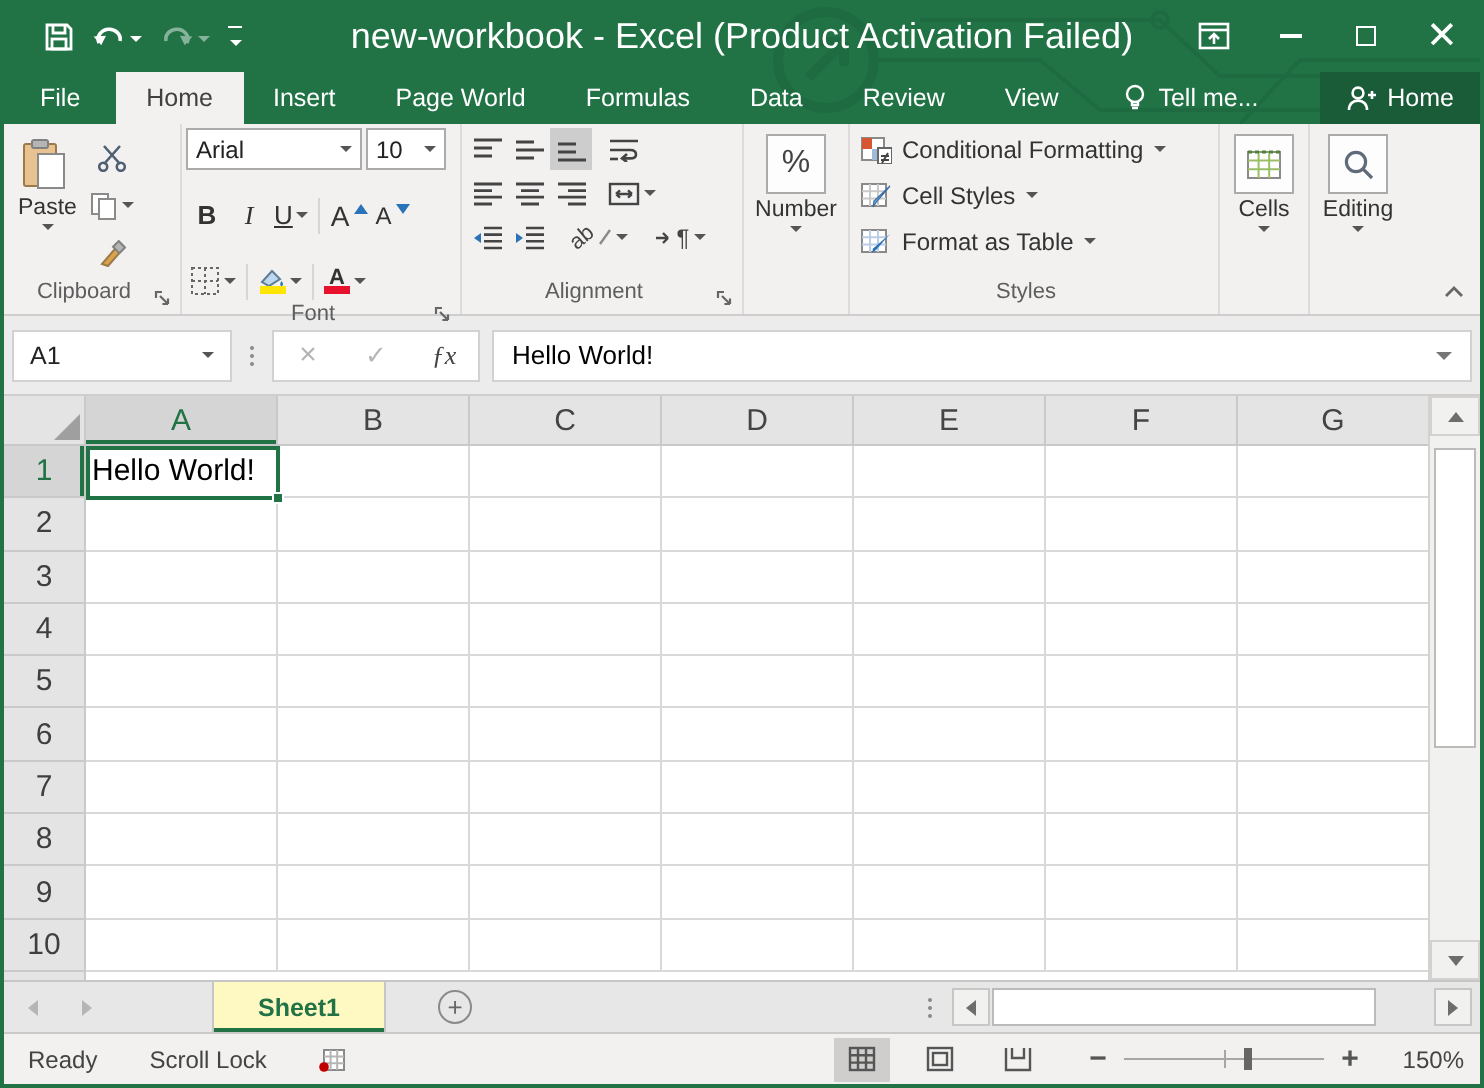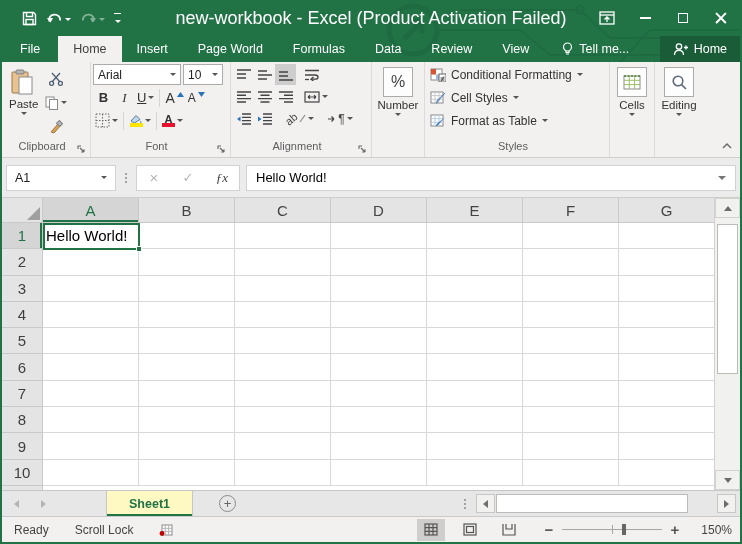--- a/index.html
+++ b/index.html
@@ -267,21 +267,21 @@
               <g stroke="#666" stroke-width="1.1" fill="none">
                 <path d="M1 4 V1 H4"></path>
                 <path d="M3 3 L7 7 M7 7 V4.2 M7 7 H4.2"></path>
               </g>
             </svg>
         </span>
       </div>
     </div>
 
     <div class="rgroup" style="width:140px">
-      <div class="g-body fcol" style="gap:2px; width:100%">
+      <div class="g-body fcol" style="gap:12px; width:100%">
         <div class="frow" style="gap:2px">
           <span class="combo" style="width:88px">
             <span>Arial</span>
               <i class="car"></i>
           </span>
           <span class="combo" style="width:40px">
             <span>10</span>
               <i class="car"></i>
           </span>
         </div>

